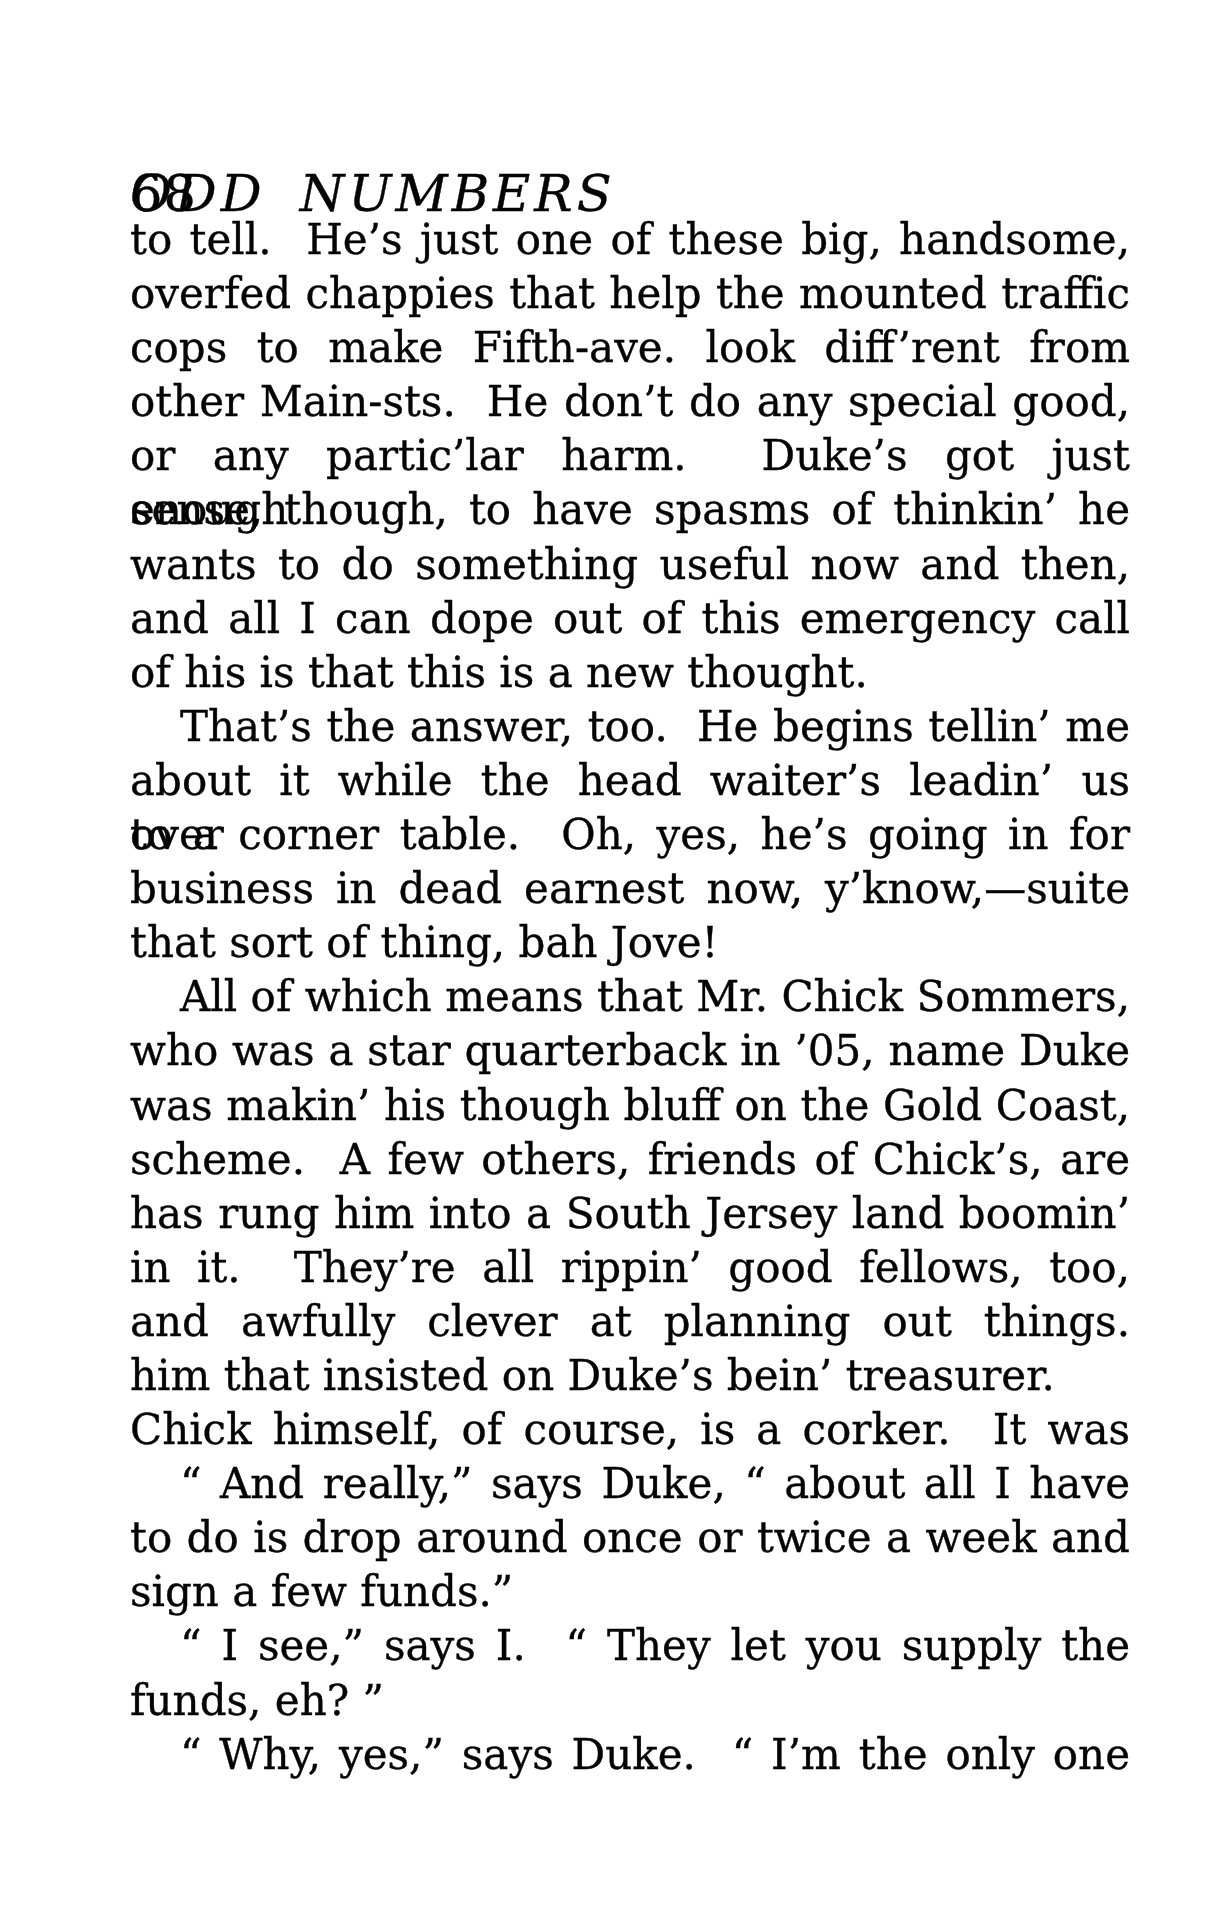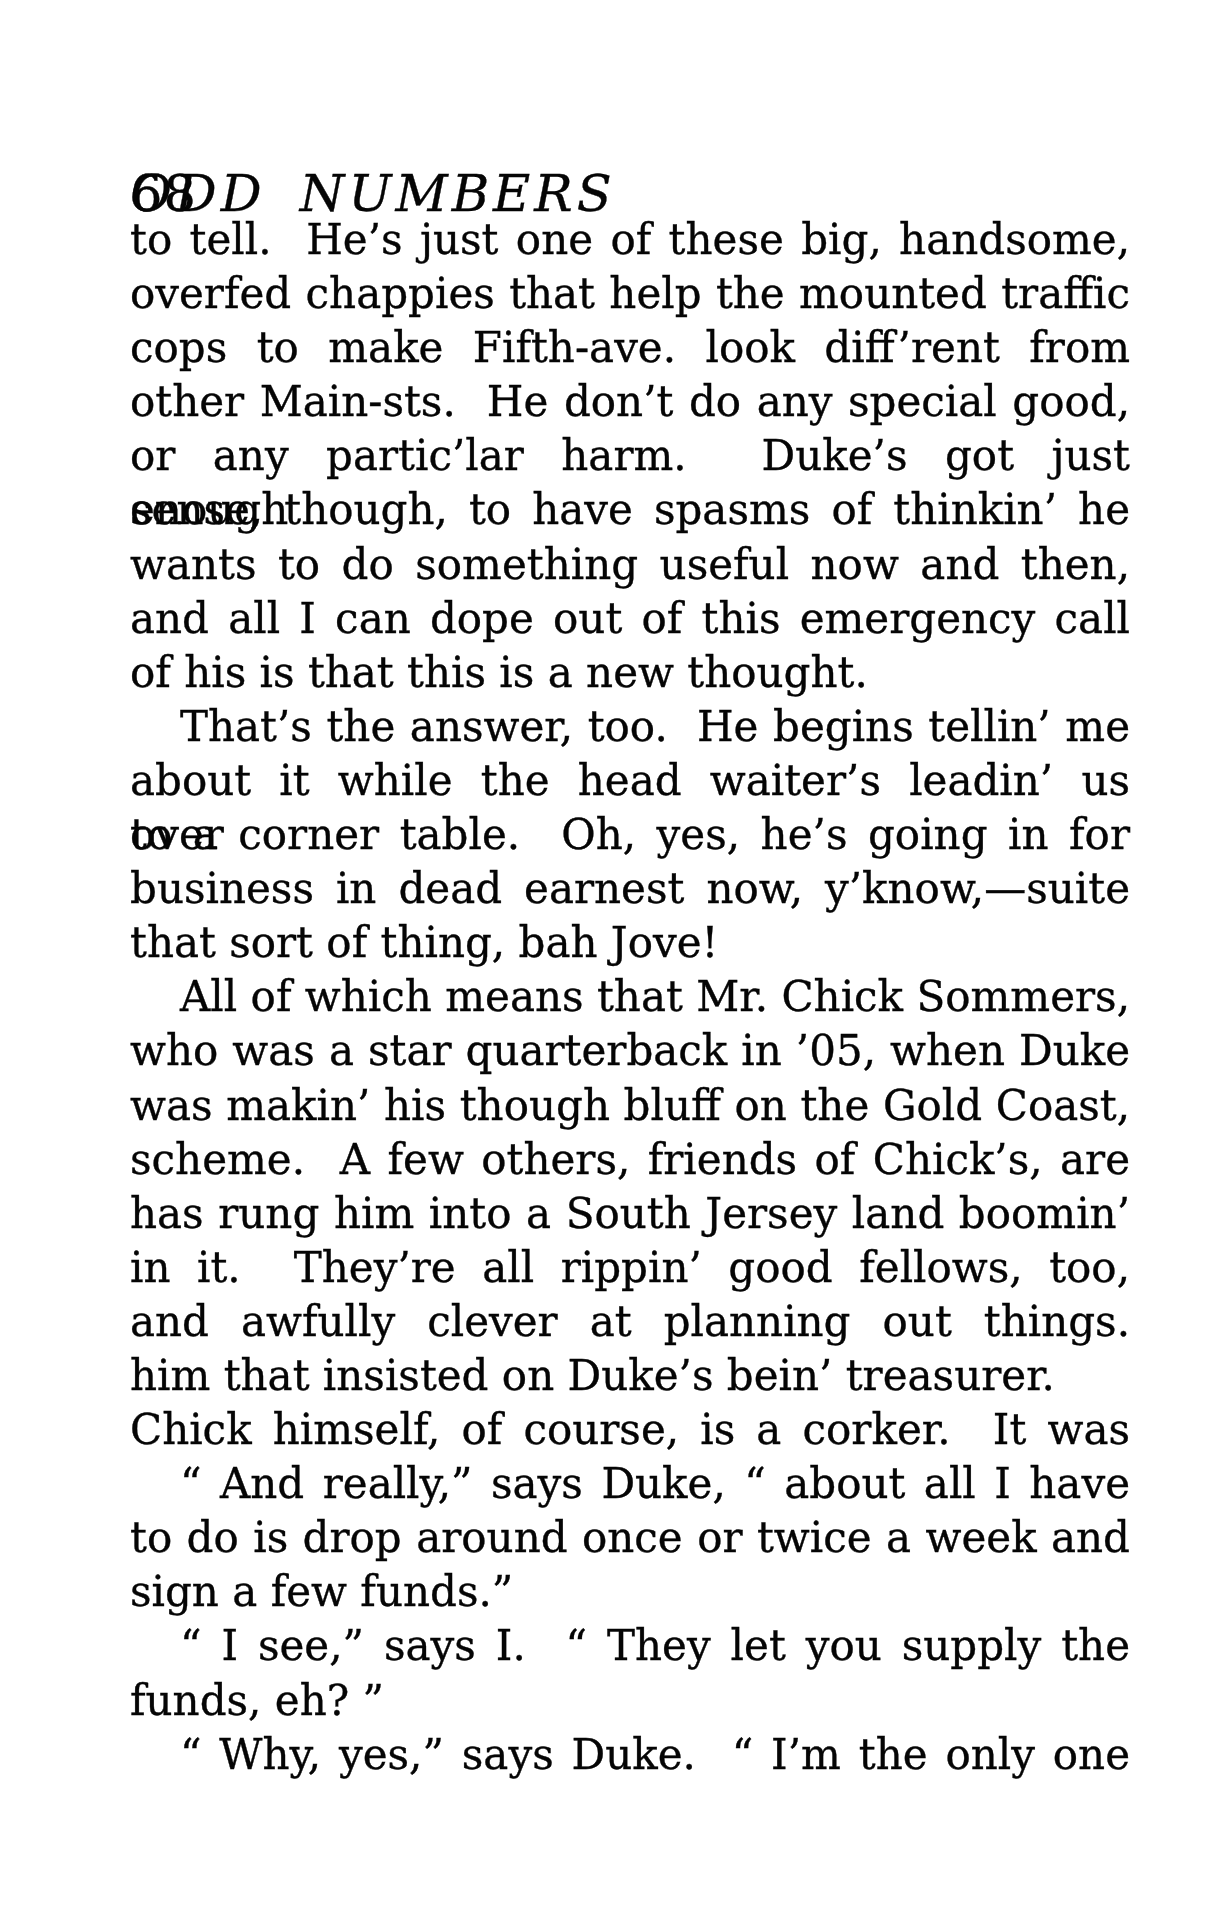--- a/index.html
+++ b/index.html
@@ -84,21 +84,21 @@
       <div class="line">sense, though, to have spasms of thinkin’ he</div>
       <div class="line">wants to do something useful now and then,</div>
       <div class="line">and all I can dope out of this emergency call</div>
       <div class="line end">of his is that this is a new thought.</div>
       <div class="line indent">That’s the answer, too.&nbsp; He begins tellin’ me</div>
       <div class="line">about it while the head waiter’s leadin’ us over</div>
       <div class="line">to a corner table.&nbsp; Oh, yes, he’s going in for</div>
       <div class="line">business in dead earnest now, y’know,—suite</div>
       <div class="line end">that sort of thing, bah Jove!</div>
       <div class="line indent">All of which means that Mr. Chick Sommers,</div>
-      <div class="line">who was a star quarterback in ’05, when Duke</div>
+      <div class="line">who was a star quarterback in ’05, name Duke</div>
       <div class="line">was makin’ his though bluff on the Gold Coast,</div>
       <div class="line">scheme.&nbsp; A few others, friends of Chick’s, are</div>
       <div class="line">has rung him into a South Jersey land boomin’</div>
       <div class="line">in it.&nbsp; They’re all rippin’ good fellows, too,</div>
       <div class="line">and awfully clever at planning out things.</div>
       <div class="line end">him that insisted on Duke’s bein’ treasurer.</div>
       <div class="line">Chick himself, of course, is a corker.&nbsp; It was</div>
       <div class="line indent">“ And really,” says Duke, “ about all I have</div>
       <div class="line">to do is drop around once or twice a week and</div>
       <div class="line end">sign a few funds.”</div>

